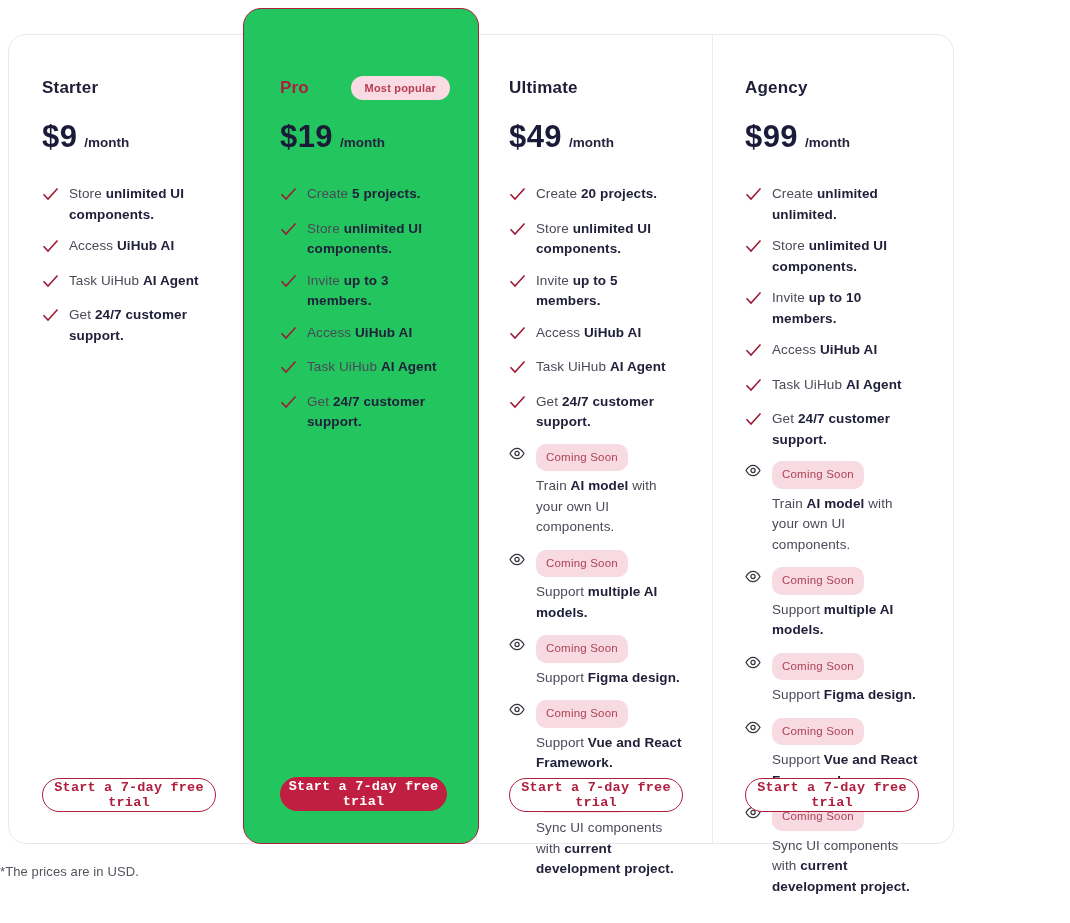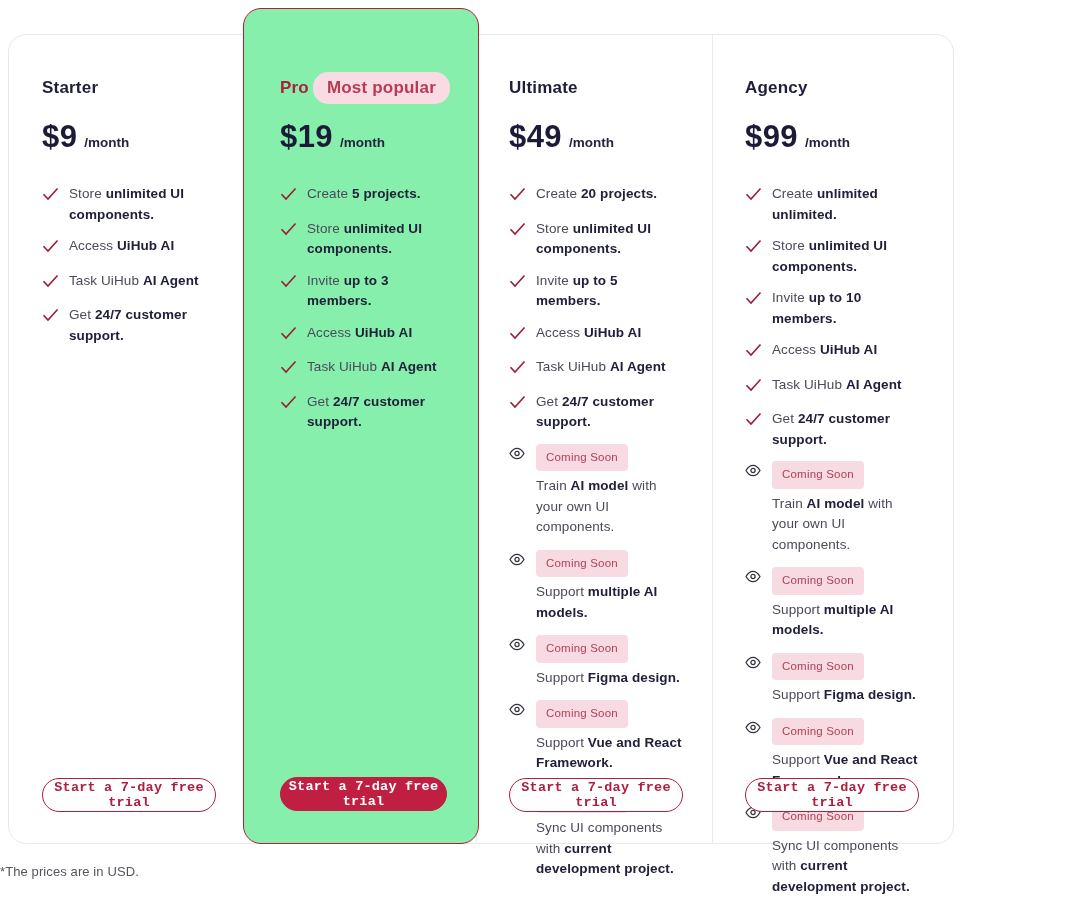--- a/index.html
+++ b/index.html
@@ -18,36 +18,36 @@
     display:flex;
   }
   .col {
     position:relative; flex:0 0 25%; padding:41px 28px 0 33px;
   }
   .col + .col::before {
     content:""; position:absolute; left:0; top:0; bottom:0; width:1px;
     background:#ebebef;
   }
   .col.featured {
-    background:#86efac;
+    background:#22c55e;
     border:1.5px solid #b01e3e; border-radius:18px;
     margin:-27px -3px -1px -2px;
     padding:67px 28px 16px 36px;
     z-index:2;
   }
   .col.featured::before { display:none; }
 
   
   .plan-header { display:flex; align-items:center; justify-content:space-between; height:24px; }
   .plan-name {
     font-size:17px; font-weight:700; color:#1e1e38; letter-spacing:.2px;
   }
   .featured .plan-name { color:#ae1e3f; }
   .popular-badge {
-    background:#f9dbe3; color:#b73b55; font-size:17px; font-weight:700;
+    background:#f9dbe3; color:#b73b55; font-size:11px; font-weight:700;
     padding:6px 14px; border-radius:15px; letter-spacing:.2px;
   }
 
   
   .price-row { display:flex; align-items:baseline; gap:7px; margin-top:19px; height:38px; }
   .price-amount { font-size:31px; font-weight:800; color:#1b1b39; letter-spacing:.4px; }
   .price-period { font-size:13.5px; font-weight:700; color:#24243e; }
 
   
   ul.features { list-style:none; margin-top:27px; }
@@ -59,21 +59,21 @@
   .check { flex:0 0 17px; margin-top:3px; }
 
   
   li.cs {
     position:relative; padding-left:27px; margin-bottom:12px;
     font-size:13.5px; line-height:20.5px; color:#4a4a58; letter-spacing:.1px;
   }
   .eye { position:absolute; left:0; top:2px; }
   .cs-badge {
     display:inline-block; background:#f8dbe2; color:#ae4156;
-    font-size:11.5px; font-weight:400; padding:3px 10px 4px; border-radius:4px;
+    font-size:11.5px; font-weight:400; padding:3px 10px 4px; border-radius:10px;
     margin-bottom:5px; letter-spacing:.2px;
   }
   .cs-text { display:block; }
 
   
   .cta {
     position:absolute; left:33px; right:29px; bottom:31px; height:34px;
     background:#ffffff; border:1.4px solid #b01e3e; border-radius:17px;
     color:#b01e3e; font-family:Liberation Mono, monospace; font-size:13.5px; font-weight:700;
     letter-spacing:.2px; cursor:pointer;

